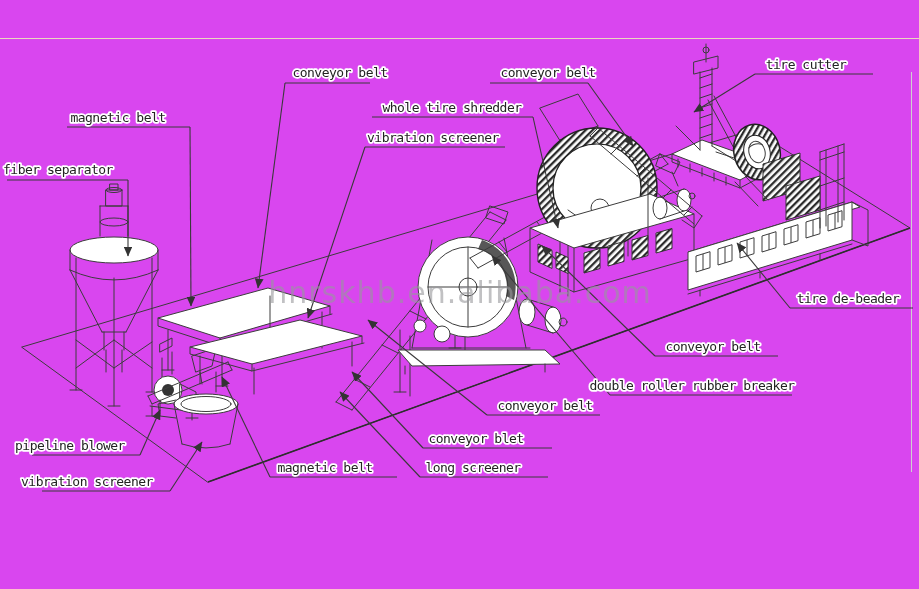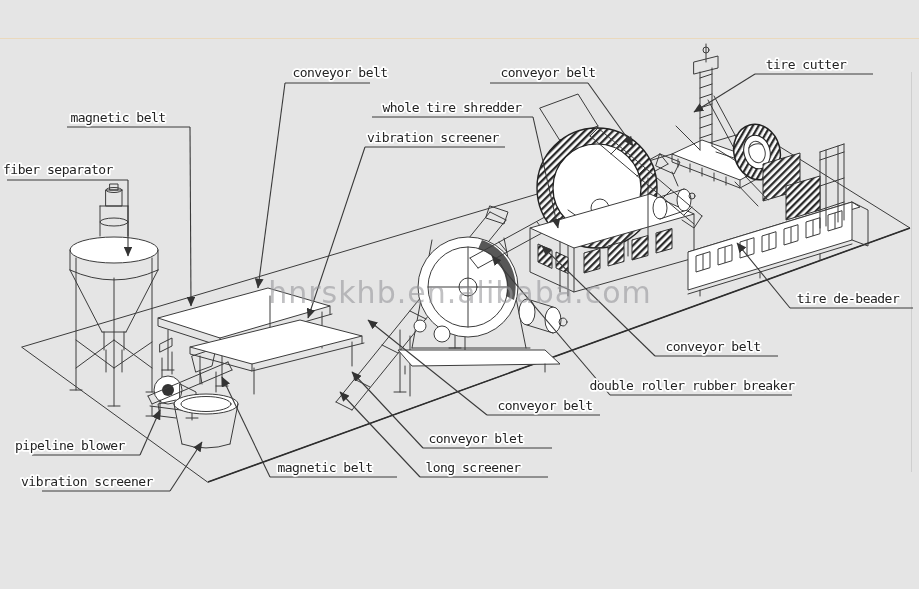--- a/index.html
+++ b/index.html
@@ -1,16 +1,16 @@
 <!DOCTYPE html>
 <html><head>
 <meta charset="utf-8">
 <style>
   html,body{margin:0;padding:0;background:#fff;}
-  #stage{position:relative;width:919px;height:589px;background:#e5e5e5;overflow:hidden;
+  #stage{position:relative;width:919px;height:589px;background:#d946ef;overflow:hidden;
          font-family:"DejaVu Sans",sans-serif;}
   svg{display:block;}
   .ln{stroke:#3c3c3c;stroke-width:1;fill:none;stroke-linejoin:round;stroke-linecap:round;}
   .lnf{stroke:#3c3c3c;stroke-width:1;fill:#ffffff;stroke-linejoin:round;}
   .thick{stroke:#2e2e2e;stroke-width:1.6;}
   .leader{stroke:#3a3a3a;stroke-width:1.1;fill:none;}
   .ul{stroke:#3a3a3a;stroke-width:1;}
   .lbl{font:13px "DejaVu Sans Mono",monospace;letter-spacing:-0.5px;fill:#232323;
        paint-order:stroke;stroke:#ffffff;stroke-width:3.5px;stroke-linejoin:round;}
   .wm{font:30px "DejaVu Sans",sans-serif;fill:#98989c;opacity:.6;letter-spacing:1px;}

